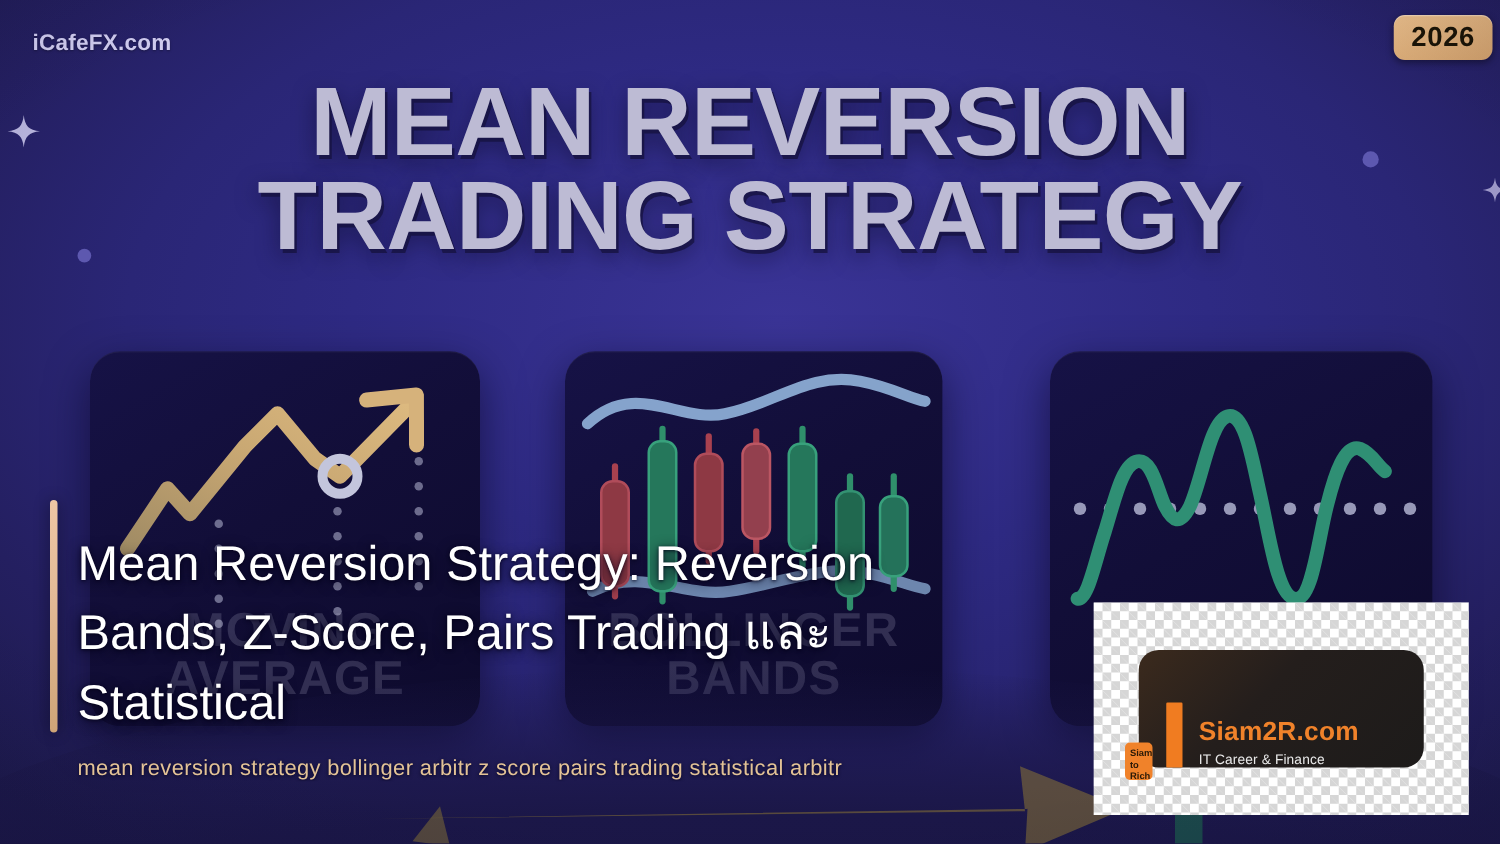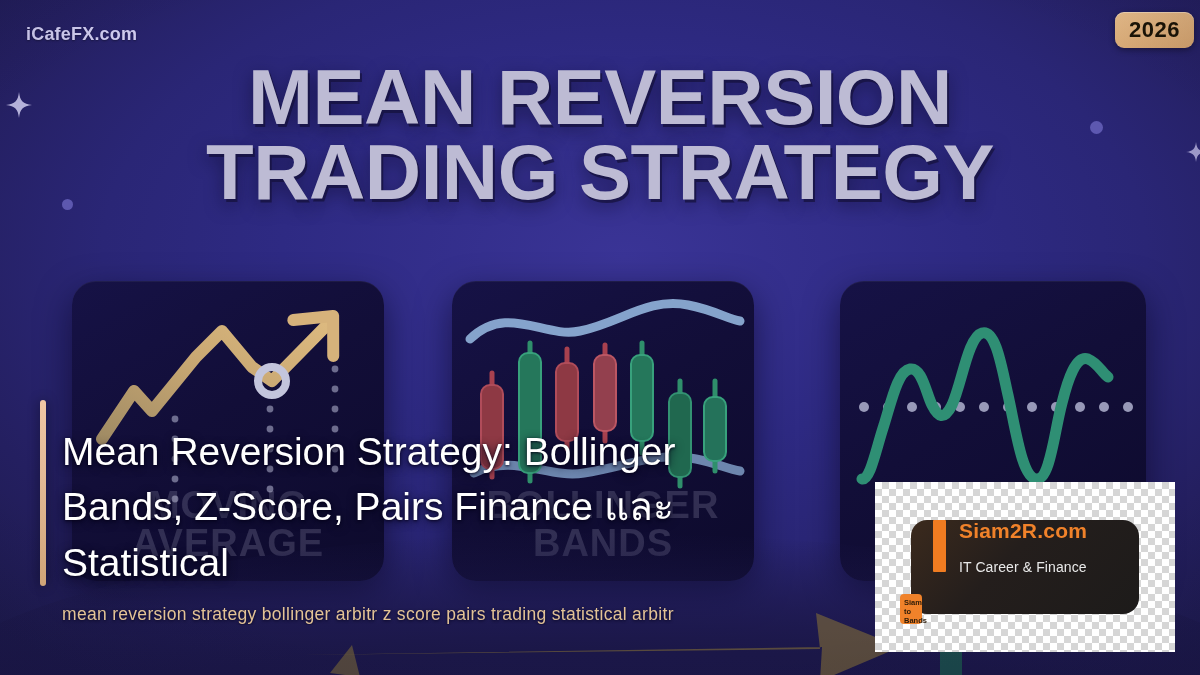--- a/index.html
+++ b/index.html
@@ -114,26 +114,26 @@
       linear-gradient(45deg,#d6d6d6 25%, transparent 25%, transparent 75%, #d6d6d6 75%),
       linear-gradient(45deg,#d6d6d6 25%, transparent 25%, transparent 75%, #d6d6d6 75%);
     background-size:14px 14px;
     background-position:0 0, 7px 7px;
     overflow:hidden;
   }
   #wm-card{
     position:absolute; left:36px; top:38px; width:228px; height:94px;
     border-radius:16px;
     background:linear-gradient(135deg,#3b2a1d 0%, #241e1c 42%, #1d1b1a 100%);
-    display:flex; align-items:flex-start; padding-left:22px;
+    display:flex; align-items:flex-end; padding-left:22px;
   }
   #wm-bar{ width:13px; height:52px; background:#f07c21; border-radius:1px; flex:0 0 auto; }
   #wm-text{ margin-left:13px; }
   #wm-title{ font-size:21px; font-weight:700; color:#f0822a; line-height:1.05; letter-spacing:.2px; }
-  #wm-sub{ font-size:14px; color:#e9e9e9; margin-top:17px; letter-spacing:.1px; }
+  #wm-sub{ font-size:11px; color:#e9e9e9; margin-top:5px; letter-spacing:.1px; }
   #wm-badge{
     position:absolute; left:25px; top:112px; width:22px; height:30px;
     background:#f0822a; border-radius:4px;
     font-size:7.5px; font-weight:700; color:#2a1a08; line-height:1.18;
     padding:5px 0 0 4px;
   }
   #wm-badge span{ display:block; }
 </style>
 </head>
 <body>
@@ -276,31 +276,31 @@
   <svg id="bottom-arrow" viewBox="0 0 1200 90" preserveAspectRatio="none">
     <path d="M300 70 L820 64 L816 28 L900 62 L820 96 L822 62 Z" fill="#8a7534" opacity=".55"></path>
     <path d="M330 88 L352 60 L360 92 Z" fill="#8a7534" opacity=".5"></path>
     <rect x="940" y="62" width="22" height="36" fill="#1c5a4c" opacity=".75"></rect>
   </svg>
 
   <div class="vignette"></div>
 
   <div id="accent-bar"></div>
 
-  <div id="overlay-title">Mean Reversion Strategy: Bollinger Bands, Z-Score, Pairs Finance และ Statistical</div>
+  <div id="overlay-title">Mean Reversion Strategy: Reversion Bands, Z-Score, Pairs Trading และ Statistical</div>
 
   <div id="keywords">mean reversion strategy bollinger arbitr z score pairs trading statistical arbitr</div>
 
   <div id="watermark">
     <div id="wm-card">
       <div id="wm-bar"></div>
       <div id="wm-text">
         <div id="wm-title">Siam2R.com</div>
         <div id="wm-sub">IT Career &amp; Finance</div>
       </div>
     </div>
     <div id="wm-badge">
       <span>Siam</span>
-      <span>to Bands</span>
+      <span>to Rich</span>
     </div>
   </div>
 
 </div>
 
 </body></html>

